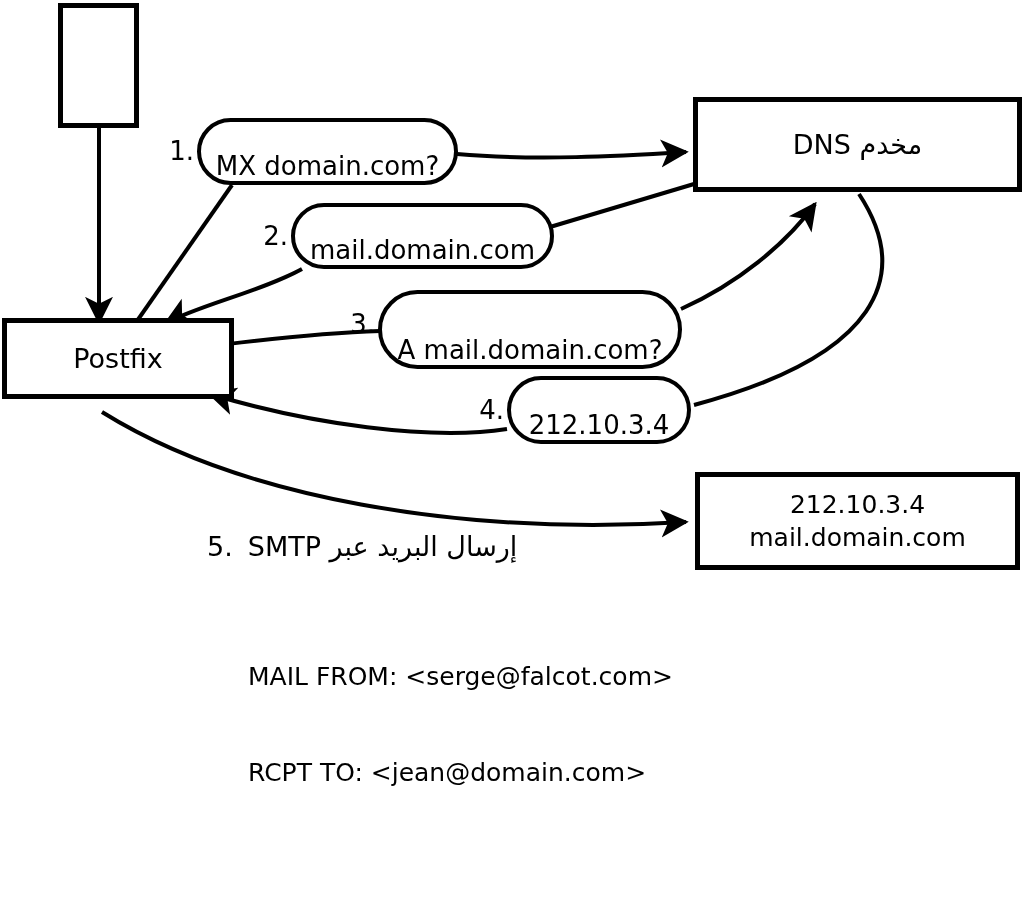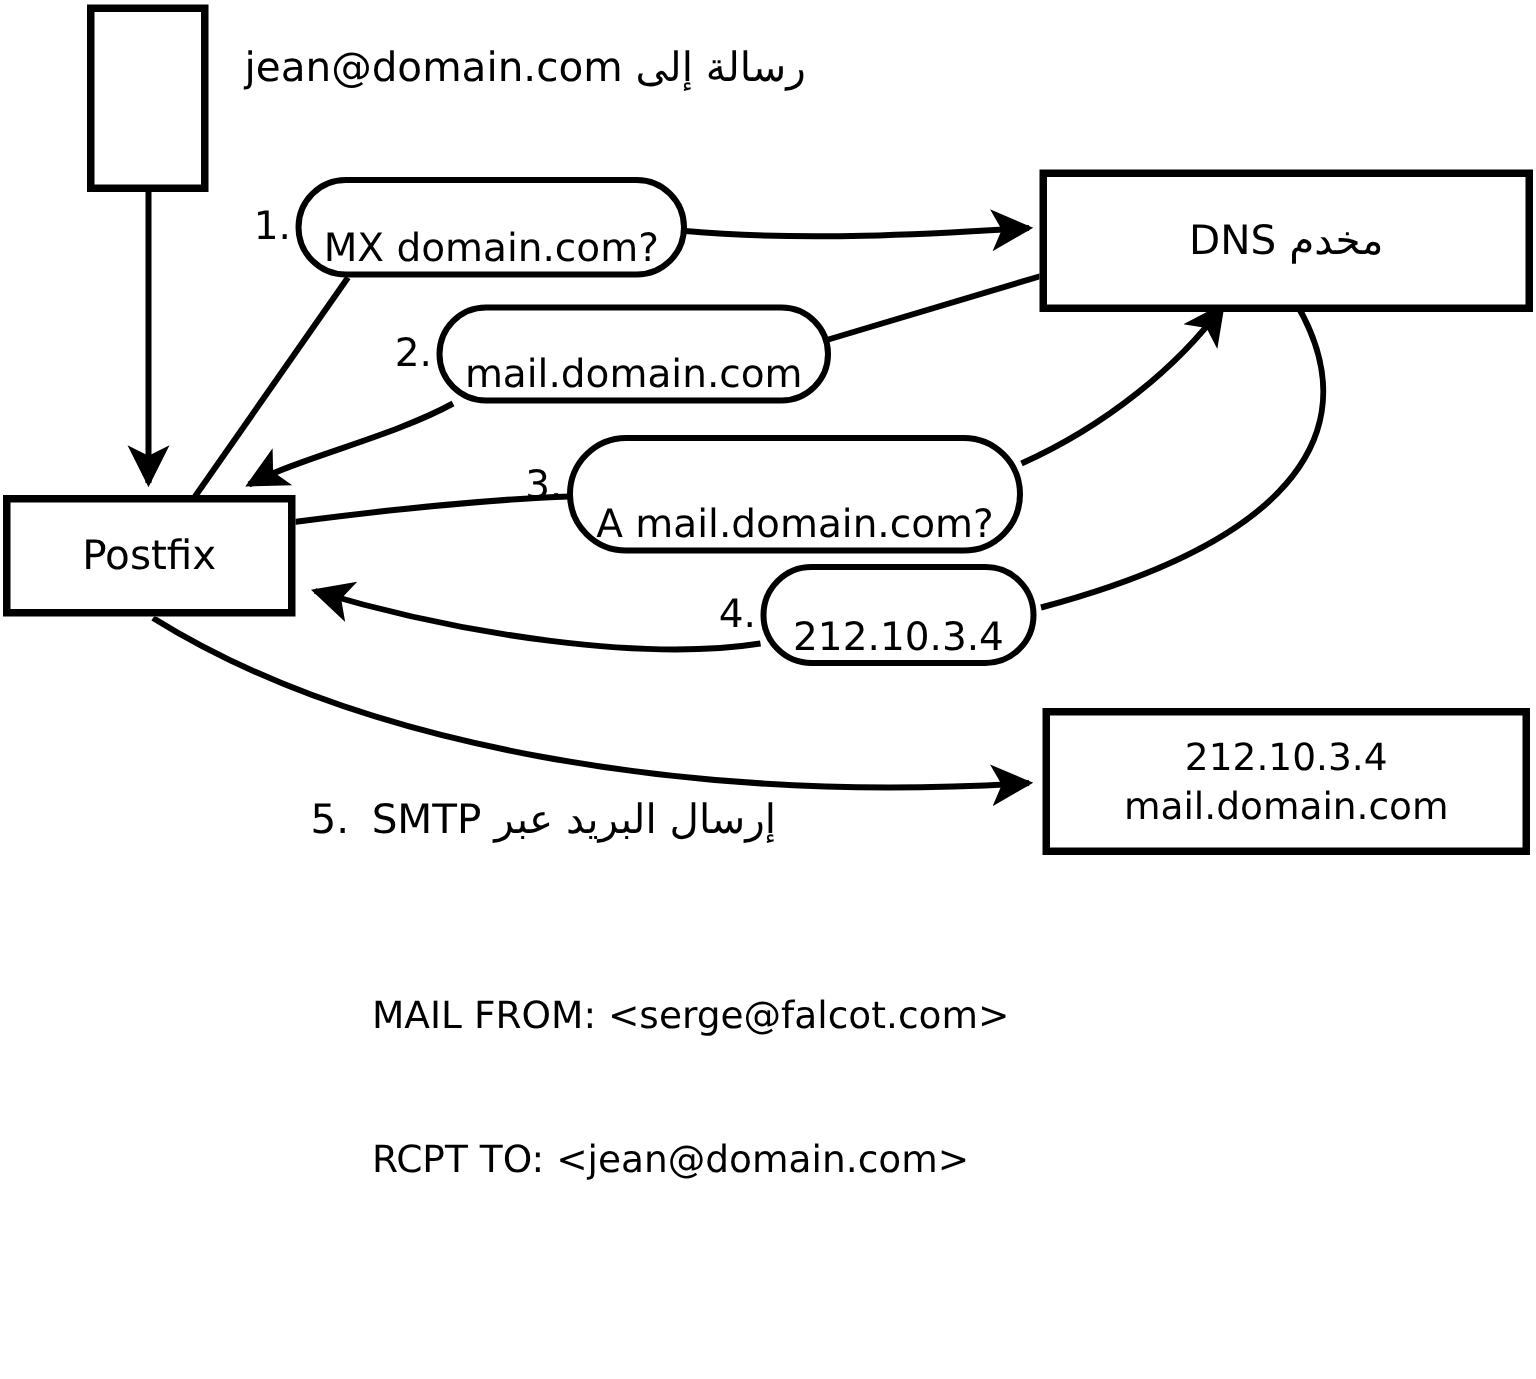--- a/index.html
+++ b/index.html
@@ -63,31 +63,30 @@
       <path d="M 694 184 L 550 227"></path>
       <path d="M 302 269 C 262 291 200 305 166 323" marker-end="url(#ah)"></path>
       <path d="M 196 348 C 258 340 320 333 380 331"></path>
       <path d="M 681 309 C 737 284 786 244 815 204" marker-end="url(#ah)"></path>
       <path d="M 859 194 C 913 276 878 356 694 405"></path>
       <path d="M 507 429 C 430 441 310 424 210 394" marker-end="url(#ah)"></path>
       <path d="M 102 412 C 240 498 460 536 686 522" marker-end="url(#ah)"></path>
     </g>
   </svg>
 
-  <div class="message-label" dir="rtl">رسالة إلى jean@domain.com</div>
 
   <div class="node" style="left:58px;top:3px;width:81px;height:125px;">
     <span class="box-label"></span>
   </div>
 
-  <div class="node" style="left:2px;top:330px;width:195px;height:81px;">
+  <div class="node" style="left:2px;top:318px;width:232px;height:81px;">
     <span class="box-label">Postfix</span>
   </div>
 
-  <div class="node" style="left:693px;top:97px;width:329px;height:95px;margin-top:16px;">
+  <div class="node" style="left:693px;top:97px;width:329px;height:95px;">
     <span class="box-label" dir="rtl">مخدم DNS</span>
   </div>
 
   <div class="node two-line" style="left:695px;top:472px;width:325px;height:98px;">
     <span>212.10.3.4</span>
     <span>mail.domain.com</span>
   </div>
 
   <div class="step-num" style="left:156px;top:135px;">1.</div>
   <div class="pill" style="left:197px;top:118px;width:261px;height:67px;">

